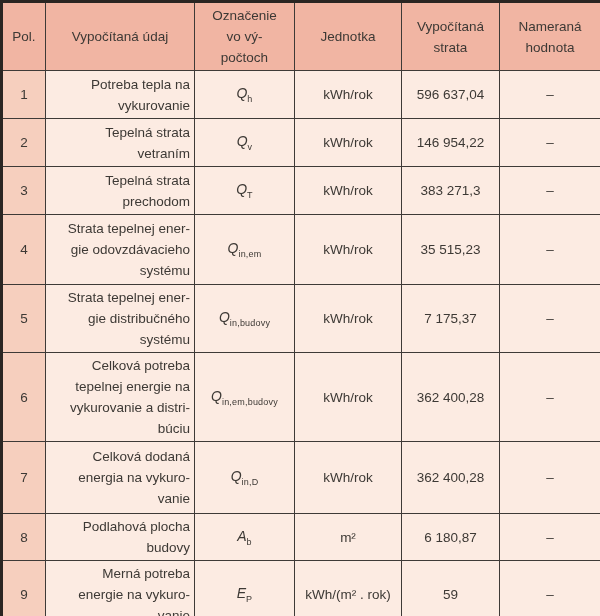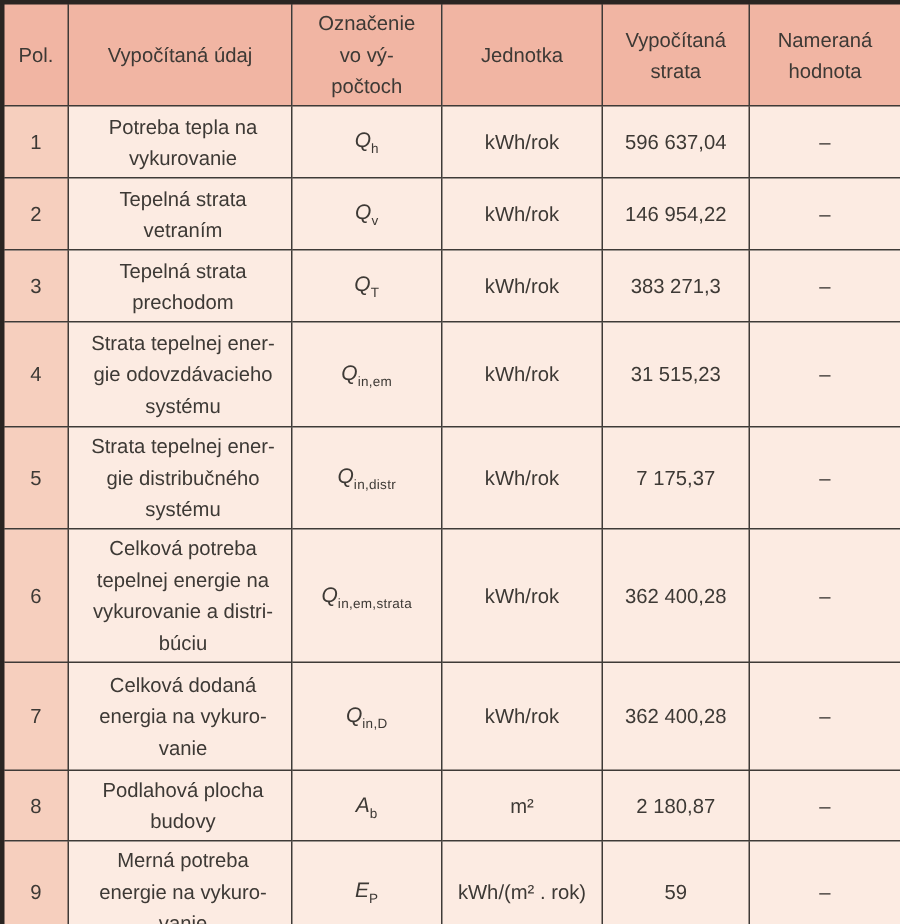--- a/index.html
+++ b/index.html
@@ -43,21 +43,21 @@
   }
   td.pol {
     background: #f6cfbe;
     text-align: center;
   }
   td {
     background: #fcebe2;
     text-align: center;
   }
   td.label {
-    text-align: center;
+    text-align: right;
     padding-left: 8px;
   }
   .multiline { white-space: pre-line; }
 
   .sym-base {
     font-style: italic;
     font-size: 14px;
   }
   .sym-sub {
     font-style: normal;
@@ -132,61 +132,61 @@
         <td>383 271,3</td>
         <td>–</td>
       </tr>
       <tr>
         <td class="pol">4</td>
         <td class="label"><span class="multiline">Strata tepelnej ener-
 gie odovzdávacieho
 systému</span></td>
         <td class="sym"><span class="sym-base">Q</span><span class="sym-sub">in,em</span></td>
         <td>kWh/rok</td>
-        <td>31 515,23</td>
+        <td>35 515,23</td>
         <td>–</td>
       </tr>
       <tr>
         <td class="pol">5</td>
         <td class="label"><span class="multiline">Strata tepelnej ener-
 gie distribučného
 systému</span></td>
-        <td class="sym"><span class="sym-base">Q</span><span class="sym-sub">in,distr</span></td>
+        <td class="sym"><span class="sym-base">Q</span><span class="sym-sub">in,budovy</span></td>
         <td>kWh/rok</td>
         <td>7 175,37</td>
         <td>–</td>
       </tr>
       <tr>
         <td class="pol">6</td>
         <td class="label"><span class="multiline">Celková potreba
 tepelnej energie na
 vykurovanie a distri-
 búciu</span></td>
-        <td class="sym"><span class="sym-base">Q</span><span class="sym-sub">in,em,strata</span></td>
+        <td class="sym"><span class="sym-base">Q</span><span class="sym-sub">in,em,budovy</span></td>
         <td>kWh/rok</td>
         <td>362 400,28</td>
         <td>–</td>
       </tr>
       <tr>
         <td class="pol">7</td>
         <td class="label"><span class="multiline">Celková dodaná
 energia na vykuro-
 vanie</span></td>
         <td class="sym"><span class="sym-base">Q</span><span class="sym-sub">in,D</span></td>
         <td>kWh/rok</td>
         <td>362 400,28</td>
         <td>–</td>
       </tr>
       <tr>
         <td class="pol">8</td>
         <td class="label"><span class="multiline">Podlahová plocha
 budovy</span></td>
         <td class="sym"><span class="sym-base">A</span><span class="sym-sub">b</span></td>
         <td>m²</td>
-        <td>2 180,87</td>
+        <td>6 180,87</td>
         <td>–</td>
       </tr>
       <tr>
         <td class="pol">9</td>
         <td class="label"><span class="multiline">Merná potreba
 energie na vykuro-
 vanie</span></td>
         <td class="sym"><span class="sym-base">E</span><span class="sym-sub">P</span></td>
         <td>kWh/(m² . rok)</td>
         <td>59</td>

